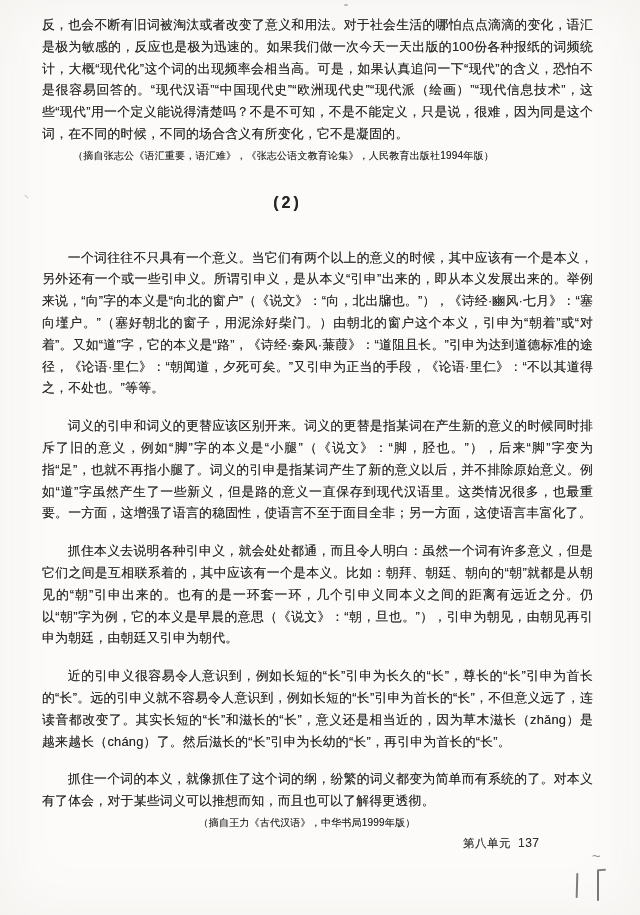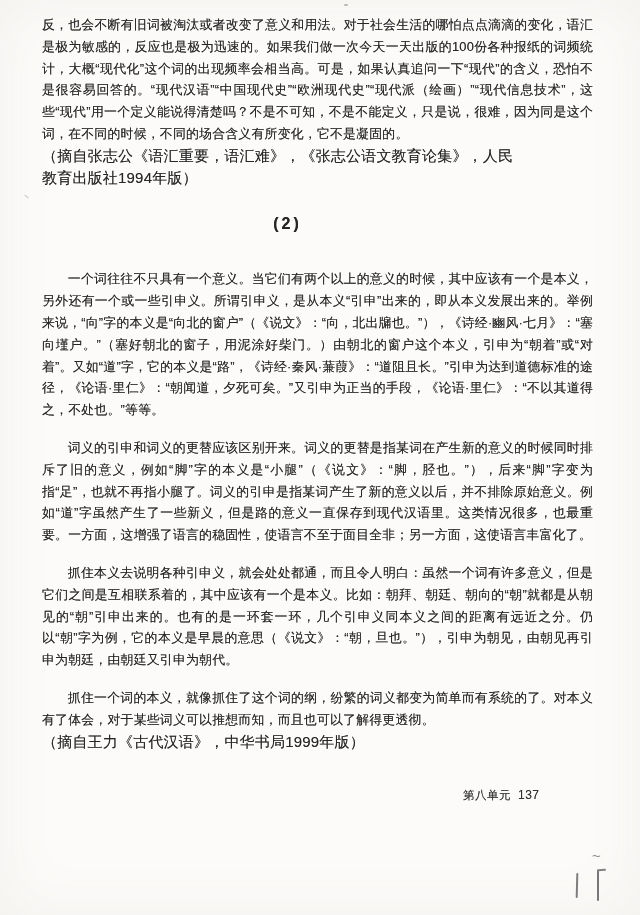--- a/index.html
+++ b/index.html
@@ -28,43 +28,43 @@
     font-size: 12.9px;
     line-height: 21.8px;
     text-align: justify;
     text-justify: inter-character;
     letter-spacing: 0.2px;
     text-shadow: 0 0 0.5px rgba(45,42,40,0.55);
   }
   .body-text.indent { text-indent: 2em; margin-top: 16px; }
   .attribution {
     margin: 0;
-    font-size: 15px;
+    font-size: 10px;
     line-height: 21.8px;
-    text-align: left;
+    text-align: center;
     letter-spacing: 0.2px;
     text-shadow: 0 0 0.5px rgba(45,42,40,0.5);
   }
   .attribution.attr1 { padding-right: 68px; }
   .attribution.attr2 { padding-right: 21px; }
   .section-heading {
     margin: 24px 0 0 0;
     height: 24px;
     line-height: 24px;
     font-size: 16px;
     font-weight: bold;
     text-align: center;
     letter-spacing: 3px;
     transform: translateX(-30px);
     text-shadow: 0 0 0.6px rgba(30,30,30,0.7);
   }
   .section-heading + .body-text { margin-top: 32px; }
   .footer {
     position: absolute;
-    top: 788px;
+    top: 836px;
     left: 463px;
     font-size: 11.5px;
     letter-spacing: 0.5px;
     color: #30302e;
     text-shadow: 0 0 0.4px rgba(45,42,40,0.5);
     white-space: nowrap;
   }
   .footer .page-number {
     margin-left: 7px;
     font-family: "Liberation Sans", "DejaVu Sans", sans-serif;
@@ -130,20 +130,21 @@
     <p class="attribution attr1">（摘自张志公《语汇重要，语汇难》，《张志公语文教育论集》，人民教育出版社1994年版）</p>
 
     <h2 class="section-heading">(2)</h2>
 
     <p class="body-text indent">一个词往往不只具有一个意义。当它们有两个以上的意义的时候，其中应该有一个是本义，另外还有一个或一些引申义。所谓引申义，是从本义“引申”出来的，即从本义发展出来的。举例来说，“向”字的本义是“向北的窗户”（《说文》：“向，北出牖也。”），《诗经·豳风·七月》：“塞向墐户。”（塞好朝北的窗子，用泥涂好柴门。）由朝北的窗户这个本义，引申为“朝着”或“对着”。又如“道”字，它的本义是“路”，《诗经·秦风·蒹葭》：“道阻且长。”引申为达到道德标准的途径，《论语·里仁》：“朝闻道，夕死可矣。”又引申为正当的手段，《论语·里仁》：“不以其道得之，不处也。”等等。</p>
 
     <p class="body-text indent">词义的引申和词义的更替应该区别开来。词义的更替是指某词在产生新的意义的时候同时排斥了旧的意义，例如“脚”字的本义是“小腿”（《说文》：“脚，胫也。”），后来“脚”字变为指“足”，也就不再指小腿了。词义的引申是指某词产生了新的意义以后，并不排除原始意义。例如“道”字虽然产生了一些新义，但是路的意义一直保存到现代汉语里。这类情况很多，也最重要。一方面，这增强了语言的稳固性，使语言不至于面目全非；另一方面，这使语言丰富化了。</p>
 
     <p class="body-text indent">抓住本义去说明各种引申义，就会处处都通，而且令人明白：虽然一个词有许多意义，但是它们之间是互相联系着的，其中应该有一个是本义。比如：朝拜、朝廷、朝向的“朝”就都是从朝见的“朝”引申出来的。也有的是一环套一环，几个引申义同本义之间的距离有远近之分。仍以“朝”字为例，它的本义是早晨的意思（《说文》：“朝，旦也。”），引申为朝见，由朝见再引申为朝廷，由朝廷又引申为朝代。</p>
 
+    <p class="body-text indent">近的引申义很容易令人意识到，例如长短的“长”引申为长久的“长”，尊长的“长”引申为首长的“长”。远的引申义就不容易令人意识到，例如长短的“长”引申为首长的“长”，不但意义远了，连读音都改变了。其实长短的“长”和滋长的“长”，意义还是相当近的，因为草木滋长（zhǎng）是越来越长（cháng）了。然后滋长的“长”引申为长幼的“长”，再引申为首长的“长”。</p>
 
     <p class="body-text indent">抓住一个词的本义，就像抓住了这个词的纲，纷繁的词义都变为简单而有系统的了。对本义有了体会，对于某些词义可以推想而知，而且也可以了解得更透彻。</p>
 
     <p class="attribution attr2">（摘自王力《古代汉语》，中华书局1999年版）</p>
 
   </div>
 
   <div class="footer">
     <span>第八单元</span><span class="page-number">137</span>
   </div>

